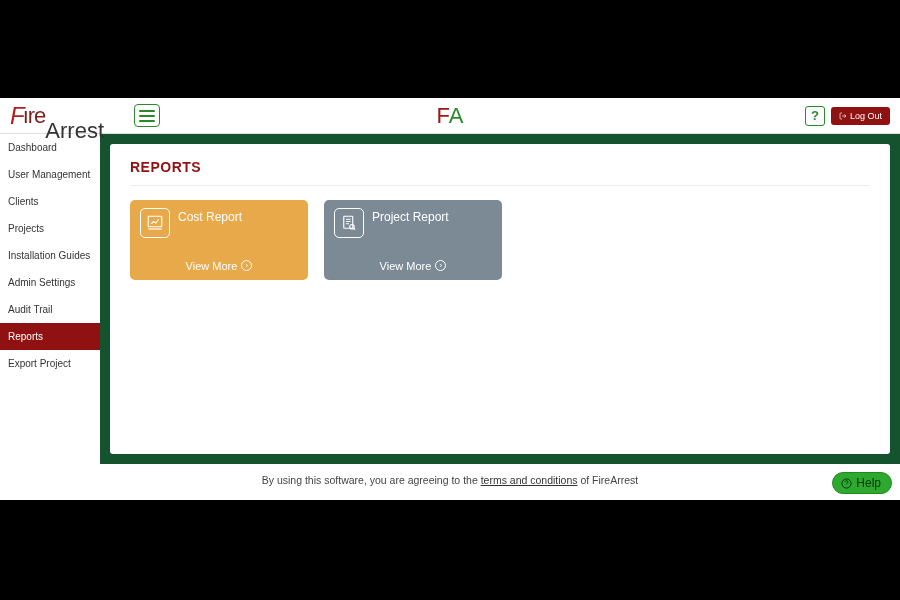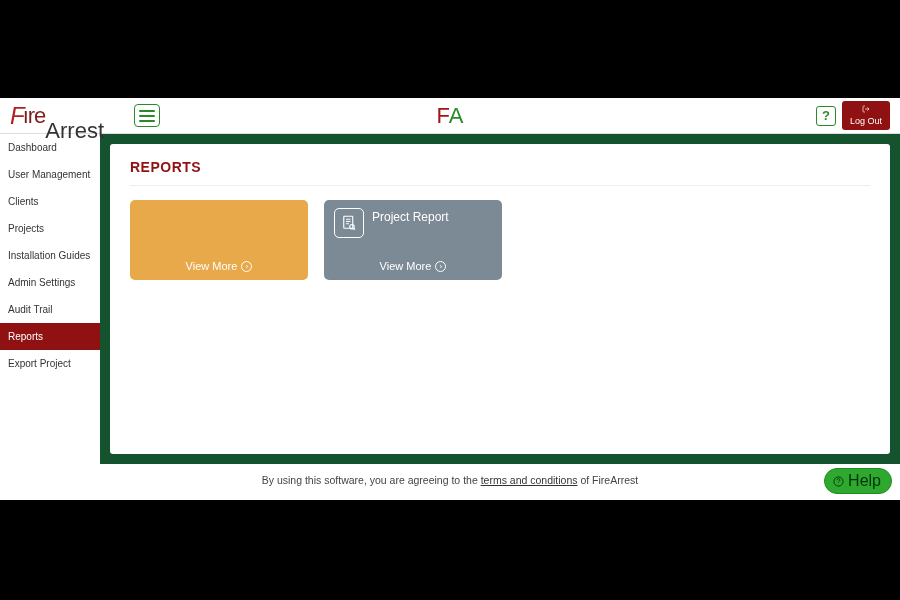--- a/index.html
+++ b/index.html
@@ -85,21 +85,20 @@
     background: #8f1111;
     color: #fff;
     border: none;
     border-radius: 3px;
     font-size: 9px;
     padding: 4px 8px;
     cursor: pointer;
     display: flex;
     align-items: center;
     gap: 3px;
-    flex-direction: column;
   }
   .logout-btn svg { width: 8px; height: 8px; fill: #fff; }
 
   
   .body {
     flex: 1;
     display: flex;
     background: #14532d;
     min-height: 0;
   }
@@ -177,21 +176,21 @@
     font-size: 12px;
     margin-top: 2px;
   }
   .view-more {
     position: absolute;
     bottom: 8px;
     left: 0; right: 0;
     text-align: center;
     font-size: 11px;
     display: flex;
-    align-items: flex-end;
+    align-items: flex-start;
     justify-content: center;
     gap: 4px;
   }
   .view-more-circle {
     width: 11px; height: 11px;
     border: 1px solid #fff;
     border-radius: 50%;
     display: inline-flex;
     align-items: center;
     justify-content: center;
@@ -210,21 +209,21 @@
   }
   .footer a { color: #333; }
   .help-pill {
     position: absolute;
     right: 8px;
     bottom: 6px;
     background: #2fa82f;
     color: #003508;
     border-radius: 13px;
     padding: 3px 10px 3px 8px;
-    font-size: 16px;
+    font-size: 12px;
     display: flex;
     align-items: center;
     gap: 4px;
     cursor: pointer;
     border: 1px solid #1d8c1d;
   }
   .help-pill svg { width: 11px; height: 11px; stroke: #003508; fill: none; stroke-width: 2; }
 </style>
 </head>
 <body>
@@ -271,20 +270,30 @@
       <div class="sidebar-item"><span>Export Project</span></div>
     </div>
 
     <div class="main">
       <div class="content-card">
         <div class="page-title">REPORTS</div>
 
         <div class="cards">
 
           <div class="report-card orange">
+            <div class="card-top">
+              <div class="card-icon">
+                <svg viewBox="0 0 24 24">
+                    <rect x="3" y="3" width="18" height="14" rx="1"></rect>
+                    <path d="M7 13l3-3 3 2 4-5"></path>
+                    <path d="M3 20h18"></path>
+                  </svg>
+              </div>
+              <div class="card-title">Cost Report</div>
+            </div>
             <div class="view-more">
               <span>View More</span>
               <span class="view-more-circle">›</span>
             </div>
           </div>
 
           <div class="report-card gray">
             <div class="card-top">
               <div class="card-icon">
                 <svg viewBox="0 0 24 24">

